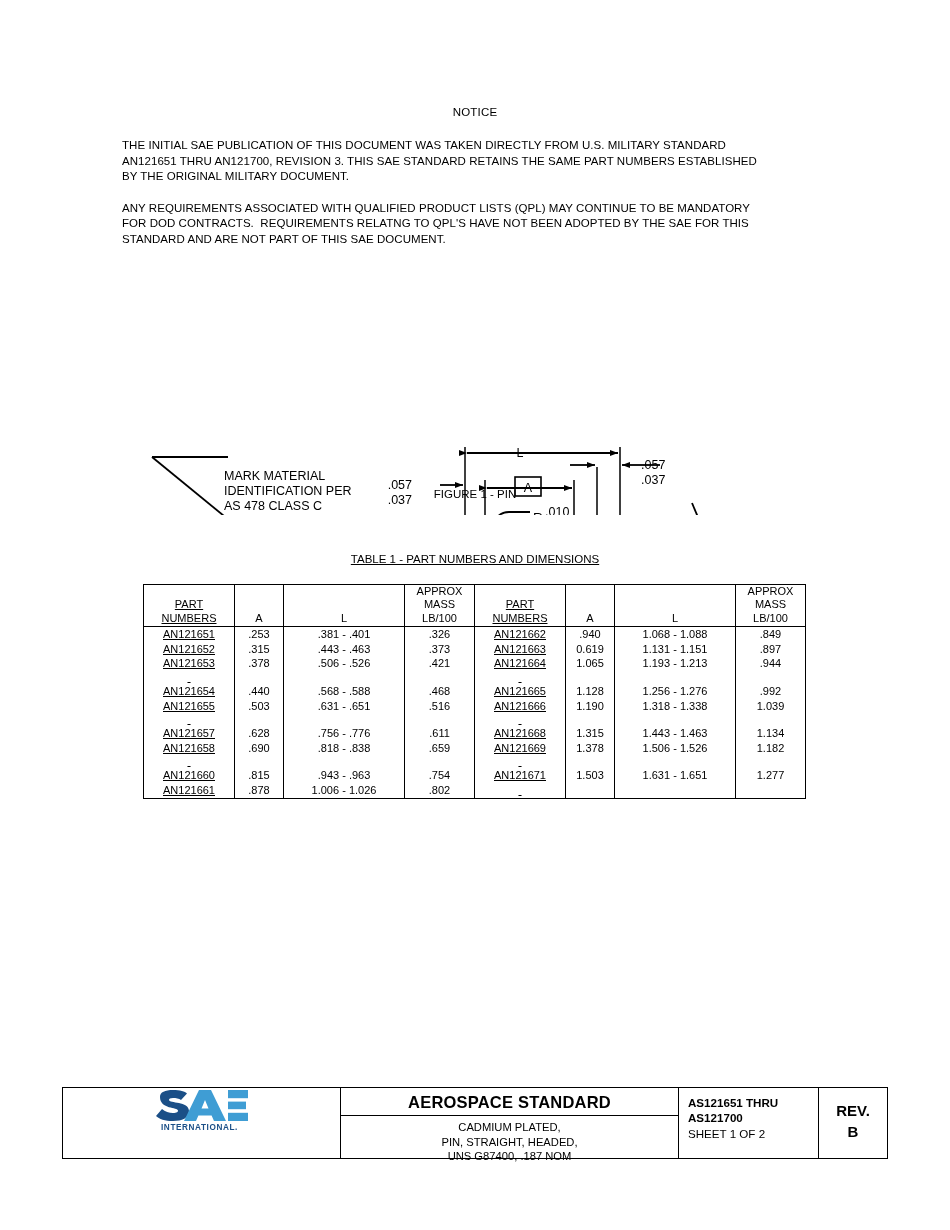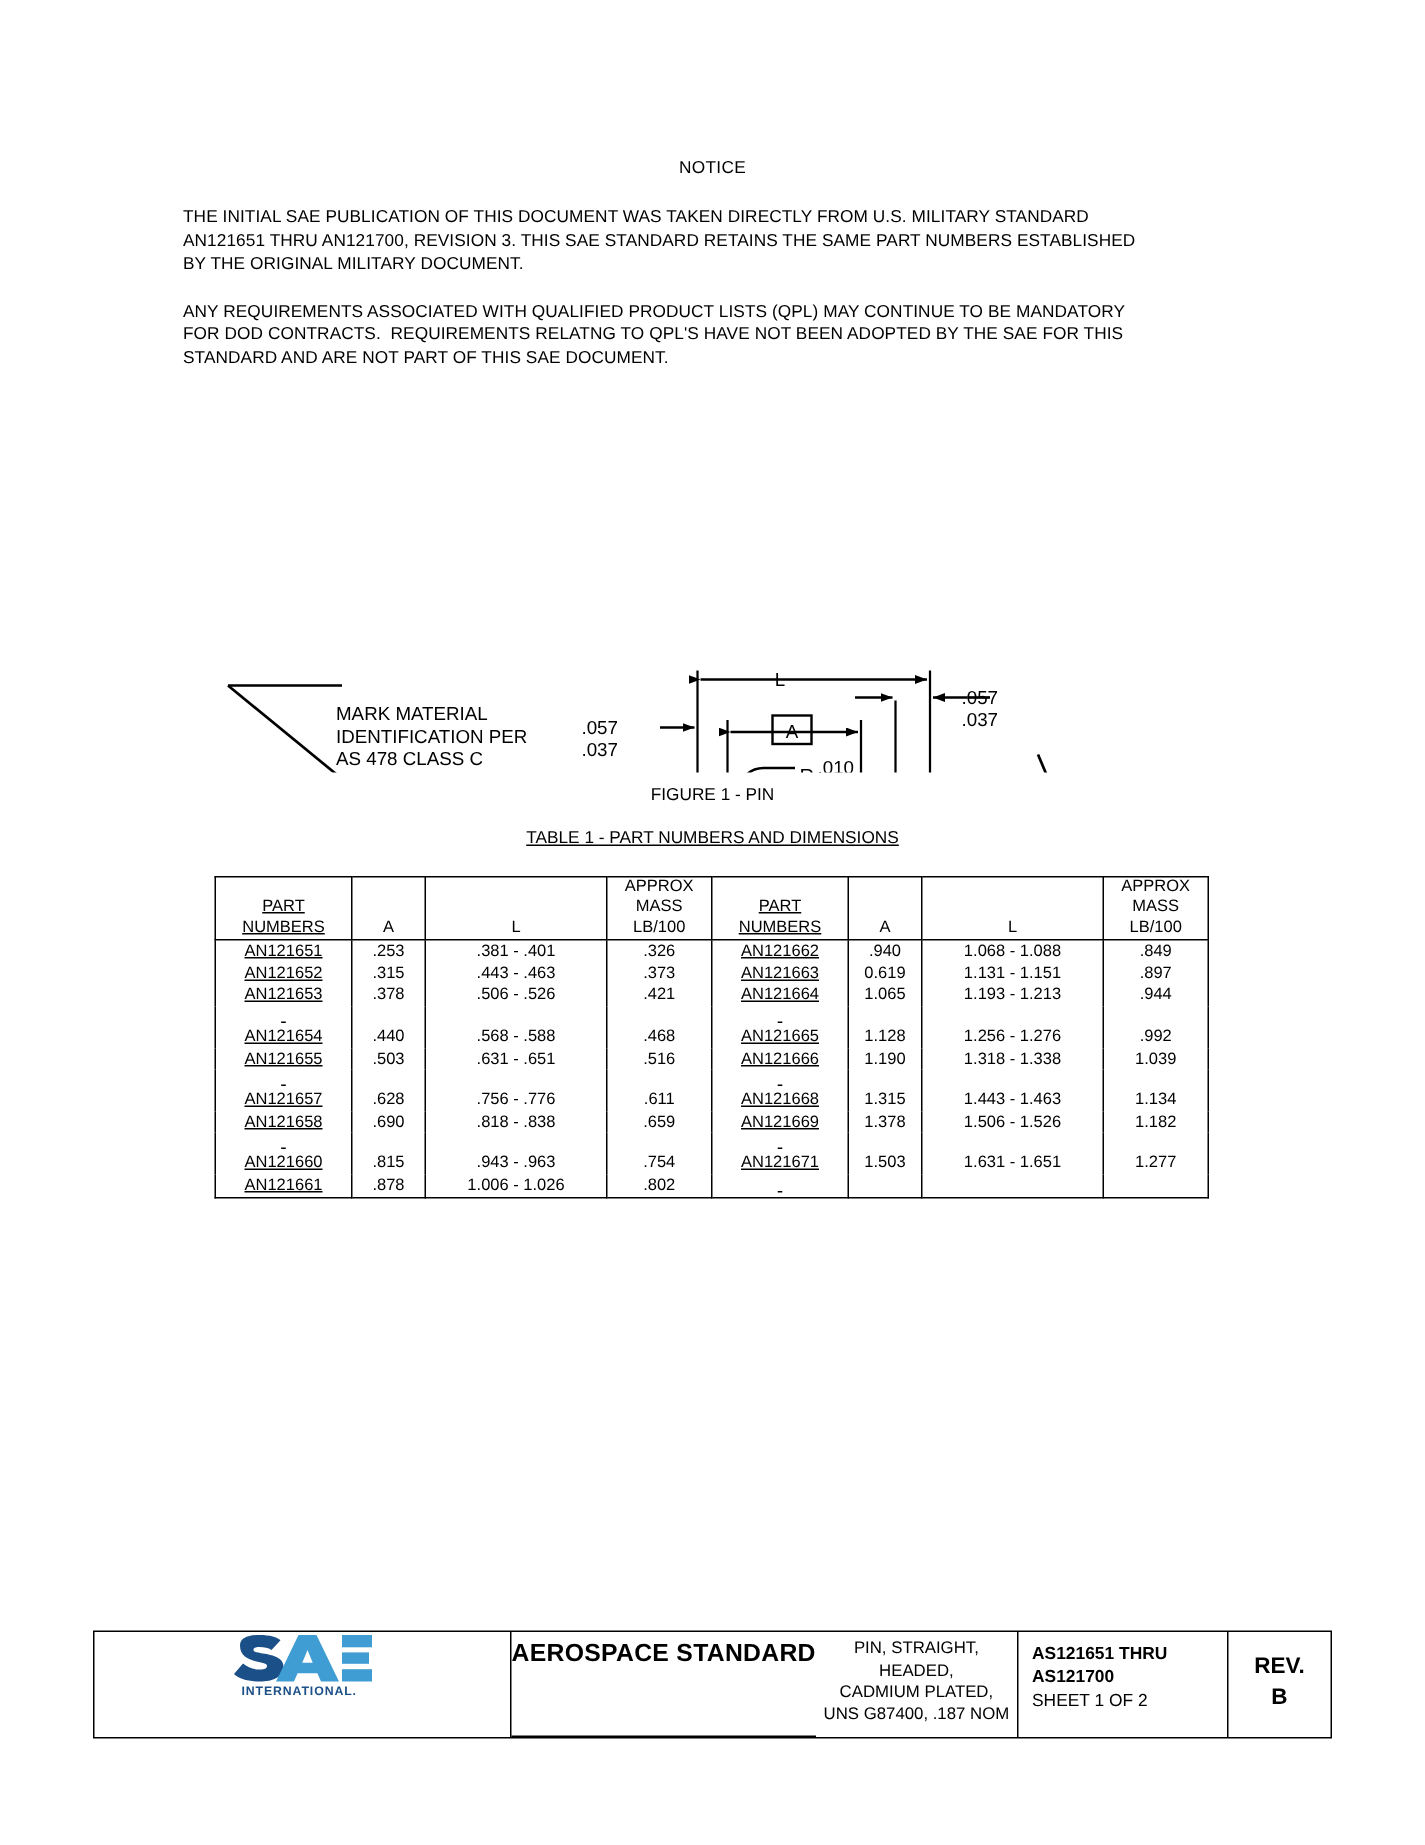--- a/index.html
+++ b/index.html
@@ -45,21 +45,21 @@
     top: 215px;
     width: 950px;
     height: 300px;
   }
   #drawing svg { display:block; }
 
   
   #figure-caption {
     position: absolute;
     left: 0; right: 0;
-    top: 524px;
+    top: 488px;
     text-align: center;
     font-size: 11.5px;
   }
   #table-caption {
     position: absolute;
     left: 0; right: 0;
     top: 553px;
     text-align: center;
     font-size: 11.5px;
     text-decoration: underline;
@@ -129,21 +129,21 @@
     box-sizing: border-box;
     display: flex;
     align-items: flex-start;
     justify-content: center;
   }
   #tb-center {
     flex: 1;
     border-right: 1.4px solid #000;
     box-sizing: border-box;
     display: flex;
-    flex-direction: row;
+    flex-direction: column;
   }
   #tb-std-title {
     text-align: center;
     font-size: 16.5px;
     font-weight: bold;
     letter-spacing: 0.2px;
     padding-top: 5px;
     padding-bottom: 3px;
     border-bottom: 1.2px solid #000;
   }
@@ -539,22 +539,22 @@
         <rect x="74" y="13.6" width="18" height="7.6" fill="#3f9dd4"></rect>
         <rect x="74" y="24.8" width="20" height="8.2" fill="#3f9dd4"></rect>
 
         <text x="7" y="42" font-family="Liberation Sans, sans-serif" font-size="8.2" font-weight="bold" letter-spacing="0.6" fill="#1b4f87">INTERNATIONAL.</text>
       </g>
     </svg>
   </div>
   <div id="tb-center">
     <div id="tb-std-title">AEROSPACE STANDARD</div>
     <div id="tb-desc">
+      <div>CADMIUM PLATED,</div>
       <div>PIN, STRAIGHT, HEADED,</div>
-      <div>CADMIUM PLATED,</div>
       <div>UNS G87400, .187 NOM</div>
     </div>
   </div>
   <div id="tb-numbers">
     <div class="tb-bold">AS121651 THRU</div>
     <div class="tb-bold">AS121700</div>
     <div>SHEET 1 OF 2</div>
   </div>
   <div id="tb-rev">
     <div>REV.</div>

